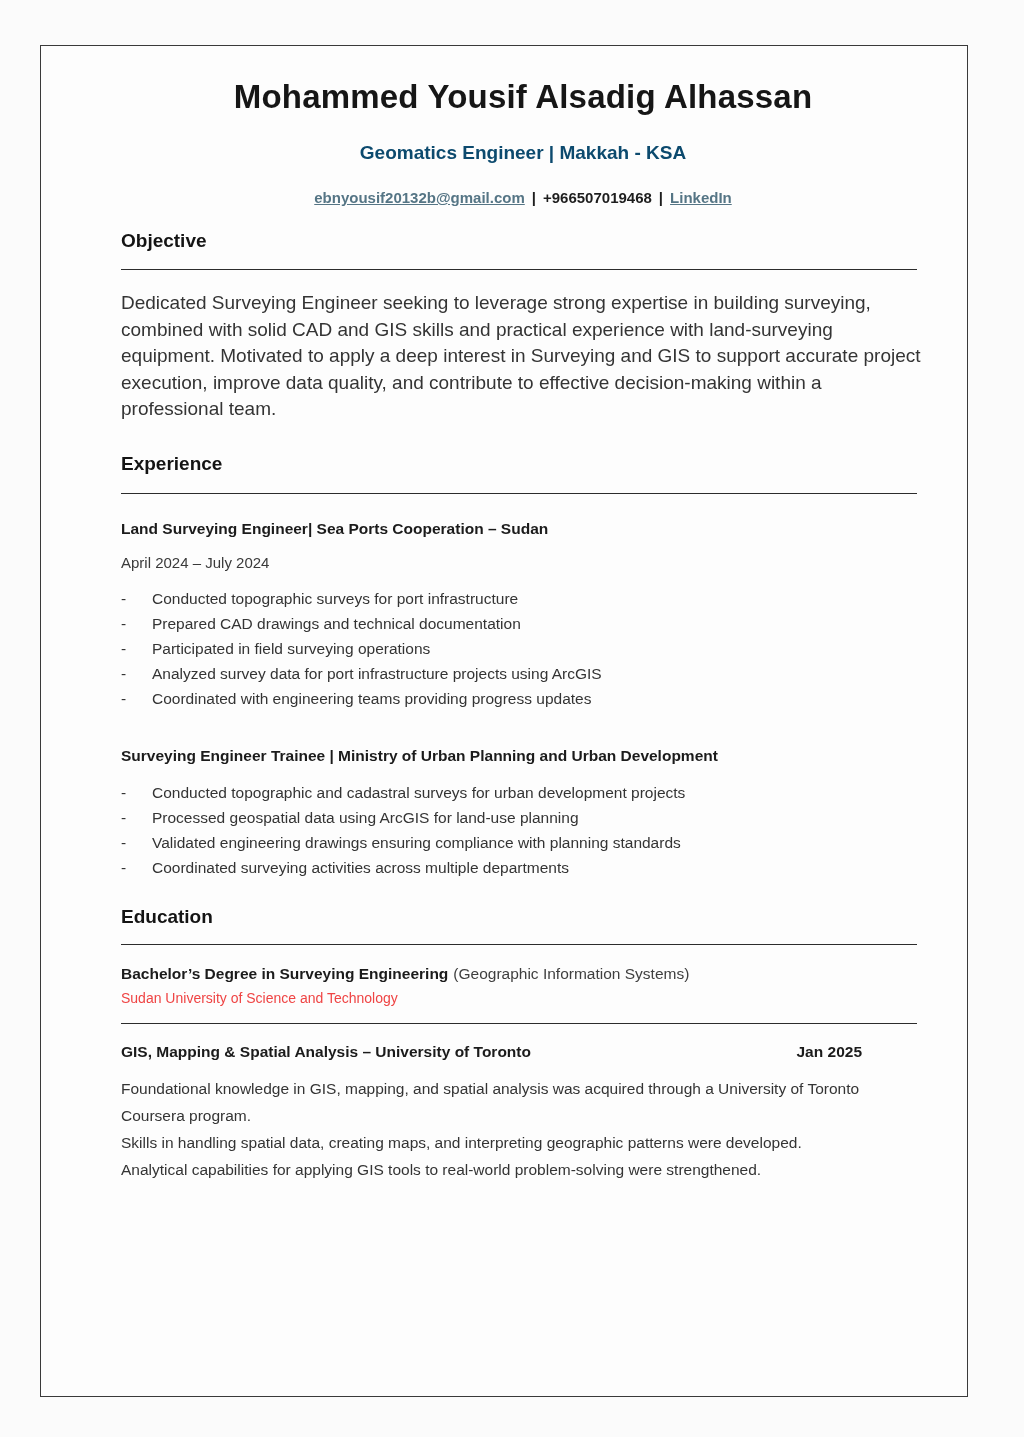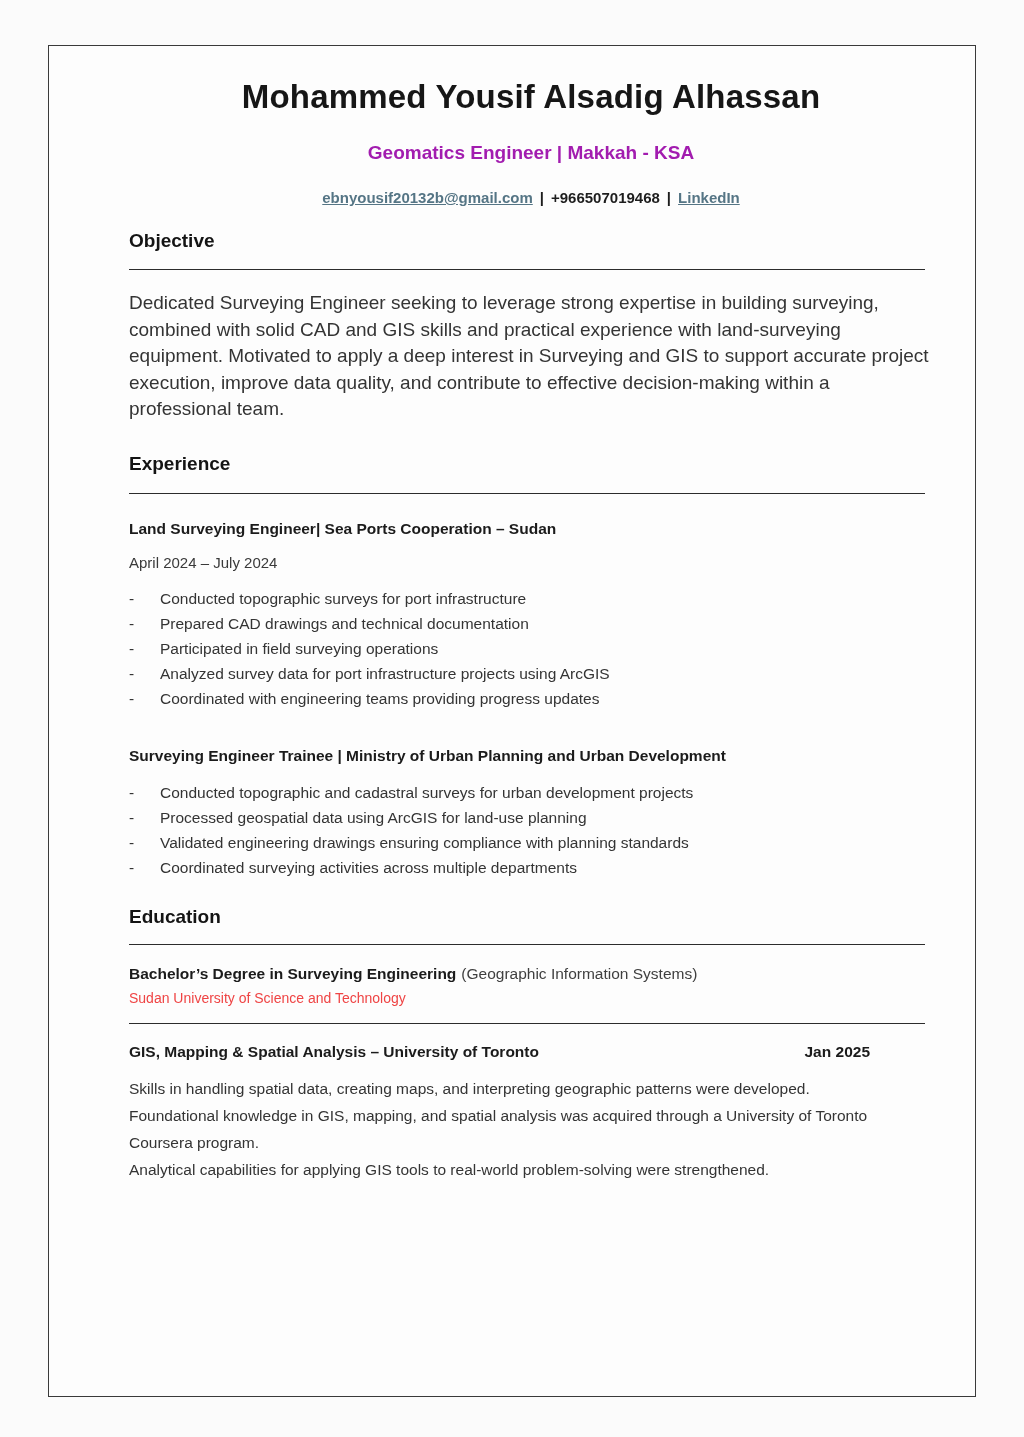--- a/index.html
+++ b/index.html
@@ -11,42 +11,42 @@
   }
   .canvas {
     width: 1024px;
     height: 1437px;
     background: #fbfbfb;
     position: relative;
     overflow: hidden;
   }
   .page {
     position: absolute;
-    left: 48px;
+    left: 40px;
     top: 45px;
     width: 928px;
     height: 1352px;
     background: #fdfdfd;
     border: 1.6px solid #3a3a3a;
     padding: 26px 42px 20px 80px;
   }
   
   .name {
     text-align: center;
     font-size: 33px;
     font-weight: bold;
     color: #161616;
     letter-spacing: 0.2px;
     margin-top: 6px;
   }
   .subtitle {
     text-align: center;
     font-size: 19px;
     font-weight: bold;
-    color: #a21caf;
+    color: #0c4a6e;
     margin-top: 26px;
   }
   .contact {
     text-align: center;
     font-size: 15px;
     margin-top: 25px;
     color: #1d1d1d;
   }
   .contact a {
     color: #557585;
@@ -221,19 +221,19 @@
       <span class="degree-bold">Bachelor’s Degree in Surveying Engineering</span><span class="degree-note">(Geographic Information Systems)</span>
     </div>
     <div class="school">Sudan University of Science and Technology</div>
 
     <hr class="rule rule-courses">
     <div class="course-row">
       <span class="course-heading">GIS, Mapping &amp; Spatial Analysis – University of Toronto</span>
       <span class="course-date">Jan 2025</span>
     </div>
     <div class="course-body">
+      <p>Foundational knowledge in GIS, mapping, and spatial analysis was acquired through a University of Toronto Coursera program.</p>
       <p>Skills in handling spatial data, creating maps, and interpreting geographic patterns were developed.</p>
-      <p>Foundational knowledge in GIS, mapping, and spatial analysis was acquired through a University of Toronto Coursera program.</p>
       <p>Analytical capabilities for applying GIS tools to real-world problem-solving were strengthened.</p>
     </div>
 
   </div>
 </div>
 
 </body></html>

